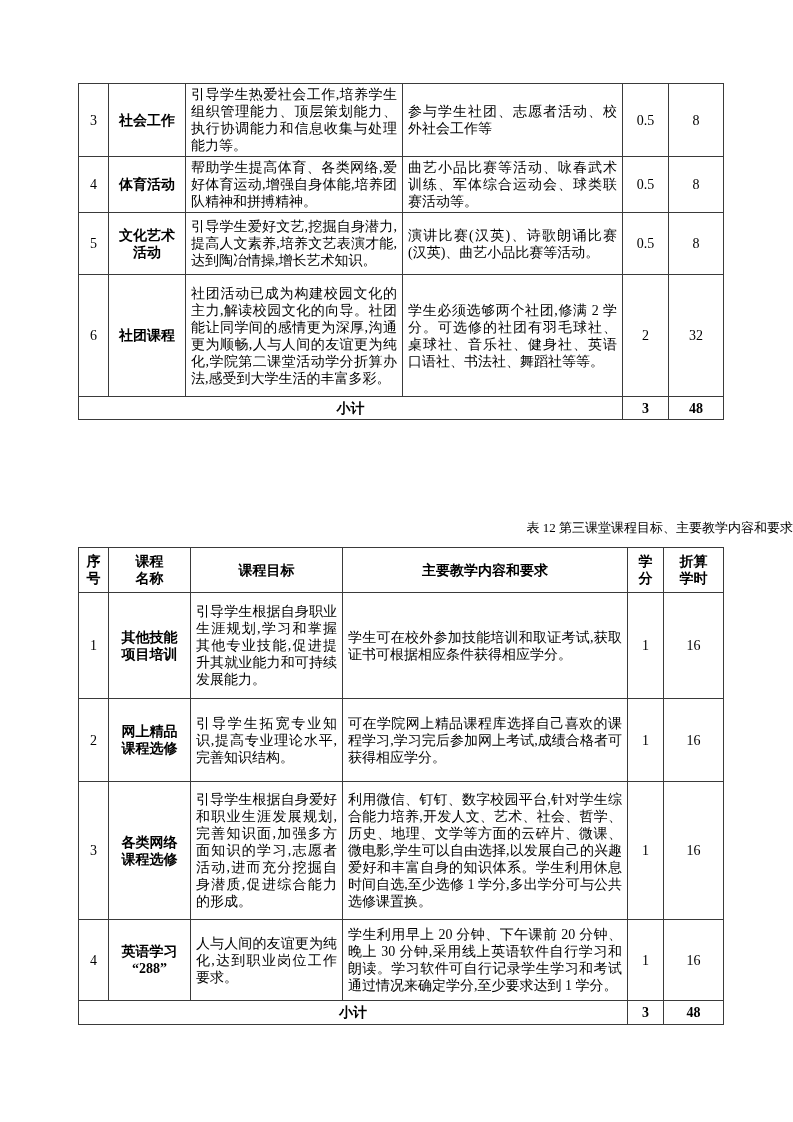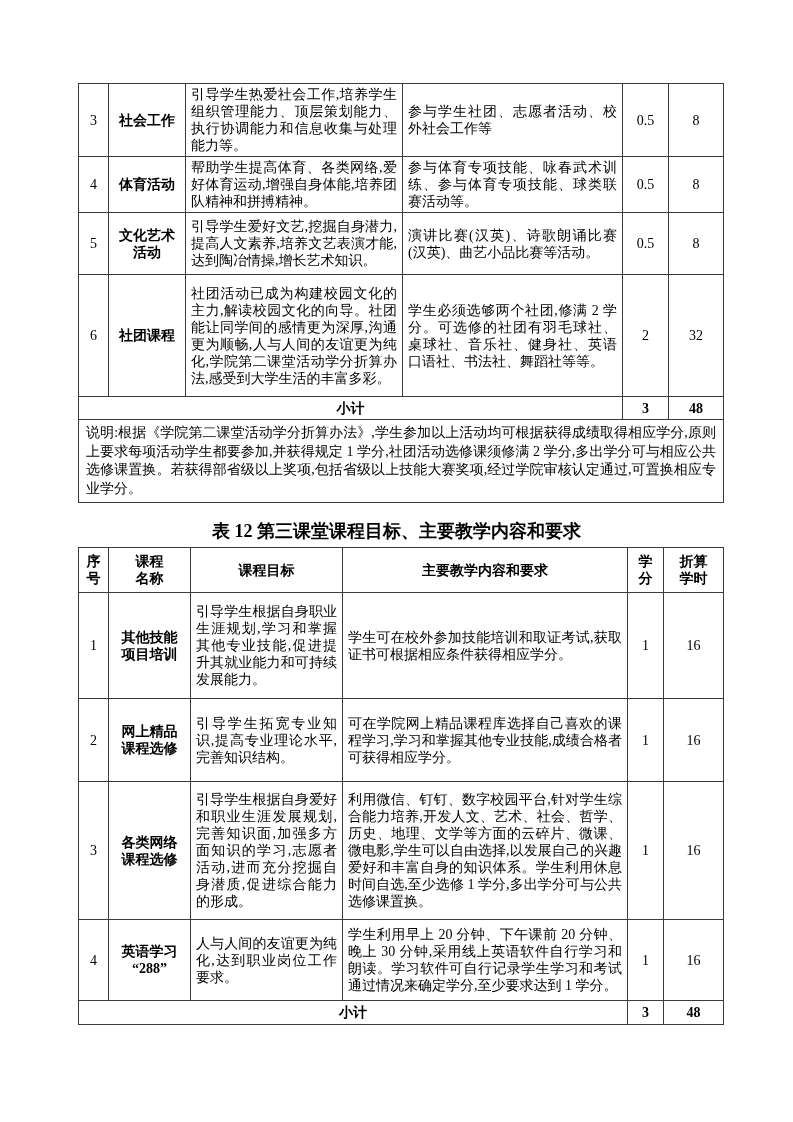--- a/index.html
+++ b/index.html
@@ -17,21 +17,21 @@
     padding:2px 5px; vertical-align:middle;
     font-weight:normal; overflow:hidden;
   }
   .c { text-align:center; padding:2px 1px; }
   .j { text-align:justify; }
   .b { font-weight:bold;margin-top:48px; }
   .pre { white-space:pre-line;font-weight:bold; }
   .note { line-height:18.5px; padding:4px 7px; text-align:justify; }
   .t2title {
     position:absolute; top:519px; left:0; width:100%;
-    text-align:center; font-weight:bold; font-size:18px;
+    text-align:right; font-weight:normal; font-size:13px;
     font-family:"Liberation Serif","DejaVu Serif",serif;
   }
 </style>
 </head>
 <body>
 
 <div class="page">
 
   <table class="t1">
     <colgroup>
@@ -48,21 +48,21 @@
         <td class="c pre">社会工作</td>
         <td class="j">引导学生热爱社会工作,培养学生组织管理能力、顶层策划能力、执行协调能力和信息收集与处理能力等。</td>
         <td class="j">参与学生社团、志愿者活动、校外社会工作等</td>
         <td class="c">0.5</td>
         <td class="c">8</td>
       </tr>
       <tr style="height:56px">
         <td class="c">4</td>
         <td class="c pre">体育活动</td>
         <td class="j">帮助学生提高体育、各类网络,爱好体育运动,增强自身体能,培养团队精神和拼搏精神。</td>
-        <td class="j">参与体育专项技能、咏春武术训练、参与体育专项技能、球类联赛活动等。</td>
+        <td class="j">曲艺小品比赛等活动、咏春武术训练、军体综合运动会、球类联赛活动等。</td>
         <td class="c">0.5</td>
         <td class="c">8</td>
       </tr>
       <tr style="height:62px">
         <td class="c">5</td>
         <td class="c pre">文化艺术
 活动</td>
         <td class="j">引导学生爱好文艺,挖掘自身潜力,提高人文素养,培养文艺表演才能,达到陶冶情操,增长艺术知识。</td>
         <td class="j">演讲比赛(汉英)、诗歌朗诵比赛(汉英)、曲艺小品比赛等活动。</td>
         <td class="c">0.5</td>
@@ -73,23 +73,20 @@
         <td class="c pre">社团课程</td>
         <td class="j">社团活动已成为构建校园文化的主力,解读校园文化的向导。社团能让同学间的感情更为深厚,沟通更为顺畅,人与人间的友谊更为纯化,学院第二课堂活动学分折算办法,感受到大学生活的丰富多彩。</td>
         <td class="j">学生必须选够两个社团,修满 2 学分。可选修的社团有羽毛球社、桌球社、音乐社、健身社、英语口语社、书法社、舞蹈社等等。</td>
         <td class="c">2</td>
         <td class="c">32</td>
       </tr>
       <tr style="height:23px">
         <td class="c b" colspan="4">小计</td>
         <td class="c b">3</td>
         <td class="c b">48</td>
-      </tr>
-      <tr style="height:81px">
-        <td class="note" colspan="6">说明:根据《学院第二课堂活动学分折算办法》,学生参加以上活动均可根据获得成绩取得相应学分,原则上要求每项活动学生都要参加,并获得规定 1 学分,社团活动选修课须修满 2 学分,多出学分可与相应公共选修课置换。若获得部省级以上奖项,包括省级以上技能大赛奖项,经过学院审核认定通过,可置换相应专业学分。</td>
       </tr>
     </tbody>
   </table>
 
   <div class="t2title">表 12  第三课堂课程目标、主要教学内容和要求</div>
 
   <table class="t2">
     <colgroup>
       <col style="width:30px">
         <col style="width:82px">
@@ -118,21 +115,21 @@
         <td class="j">引导学生根据自身职业生涯规划,学习和掌握其他专业技能,促进提升其就业能力和可持续发展能力。</td>
         <td class="j">学生可在校外参加技能培训和取证考试,获取证书可根据相应条件获得相应学分。</td>
         <td class="c">1</td>
         <td class="c">16</td>
       </tr>
       <tr style="height:83px">
         <td class="c">2</td>
         <td class="c b pre">网上精品
 课程选修</td>
         <td class="j">引导学生拓宽专业知识,提高专业理论水平,完善知识结构。</td>
-        <td class="j">可在学院网上精品课程库选择自己喜欢的课程学习,学习和掌握其他专业技能,成绩合格者可获得相应学分。</td>
+        <td class="j">可在学院网上精品课程库选择自己喜欢的课程学习,学习完后参加网上考试,成绩合格者可获得相应学分。</td>
         <td class="c">1</td>
         <td class="c">16</td>
       </tr>
       <tr style="height:138px">
         <td class="c">3</td>
         <td class="c b pre">各类网络
 课程选修</td>
         <td class="j">引导学生根据自身爱好和职业生涯发展规划,完善知识面,加强多方面知识的学习,志愿者活动,进而充分挖掘自身潜质,促进综合能力的形成。</td>
         <td class="j">利用微信、钉钉、数字校园平台,针对学生综合能力培养,开发人文、艺术、社会、哲学、历史、地理、文学等方面的云碎片、微课、微电影,学生可以自由选择,以发展自己的兴趣爱好和丰富自身的知识体系。学生利用休息时间自选,至少选修 1 学分,多出学分可与公共选修课置换。</td>
         <td class="c">1</td>

